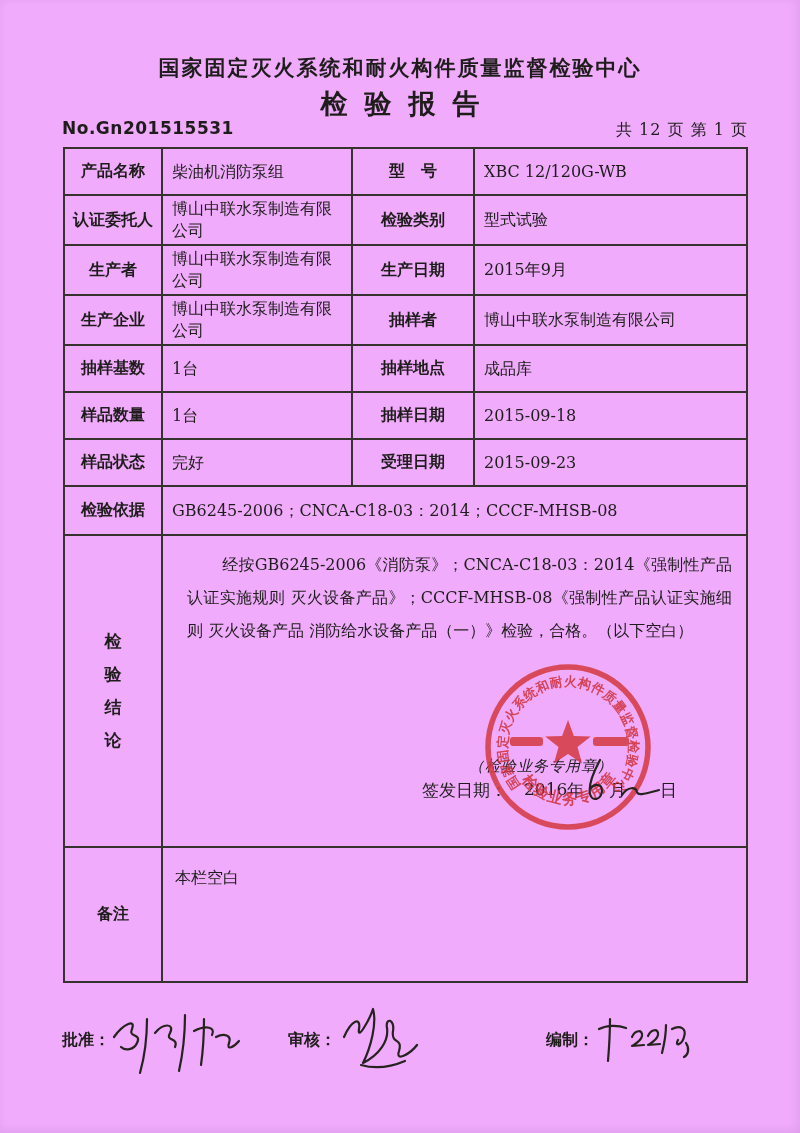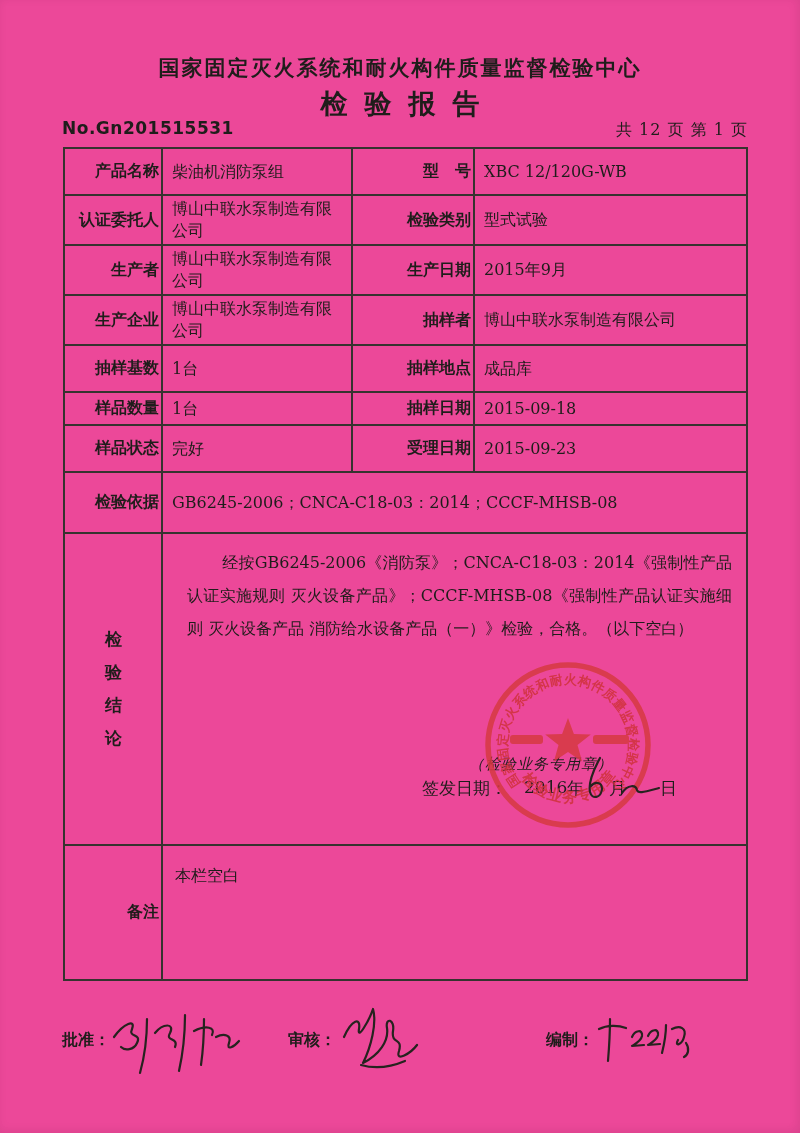--- a/index.html
+++ b/index.html
@@ -1,35 +1,35 @@
 <!DOCTYPE html>
 <html><head>
 <meta charset="utf-8">
 <style>
   html,body{margin:0;padding:0;background:#9a9a9a;}
   .page{
     position:relative;width:800px;height:1133px;margin:0 auto;
-    background:#ec4899;overflow:hidden;color:#1f1d1b;
+    background:#f0abfc;overflow:hidden;color:#1f1d1b;
     font-family:"DejaVu Serif", serif;
     box-shadow:inset -4px 0 10px rgba(0,0,0,.04), inset 0 -4px 10px rgba(0,0,0,.04);
   }
   .org-title{position:absolute;top:54px;left:0;width:100%;text-align:center;
     font-family:"DejaVu Sans", sans-serif;font-weight:bold;font-size:21px;letter-spacing:2px;}
   .report-title{position:absolute;top:86px;left:0;width:100%;text-align:center;
     font-family:"DejaVu Sans", sans-serif;font-weight:bold;font-size:27px;
     letter-spacing:17px;text-indent:17px;}
   .report-no{position:absolute;top:118px;left:62px;
     font-family:"DejaVu Sans", sans-serif;font-weight:bold;font-size:17px;letter-spacing:.5px;}
   .page-info{position:absolute;top:120px;right:52px;font-size:16px;letter-spacing:1px;}
 
   table.report{position:absolute;top:147px;left:63px;width:683px;
     border-collapse:collapse;table-layout:fixed;}
   table.report td{border:2px solid #36332f;overflow:hidden;}
   td.lbl{font-family:"DejaVu Sans", sans-serif;font-weight:bold;font-size:16px;
-    text-align:right;padding:0 2px;margin-left:44px;}
+    text-align:center;padding:0 2px;margin-left:44px;}
   td.val{font-size:16px;padding:2px 9px;line-height:22px;}
 
   td.concl-cell{position:relative;vertical-align:top;padding:0;}
   .concl-text{margin:12px 14px 0 24px;font-size:16px;line-height:33px;
     text-indent:2.2em;text-align:justify;}
   .vert-label{width:18px;margin:0 auto;word-break:break-all;line-height:33px;
     font-size:17px;}
   td.remark-cell{vertical-align:top;padding:20px 12px;font-size:16px;}
 
   .stamp{position:absolute;left:318px;top:124px;width:174px;height:174px;
@@ -91,33 +91,33 @@
       <td class="val">博山中联水泵制造有限公司</td>
       <td class="lbl">抽样者</td>
       <td class="val">博山中联水泵制造有限公司</td>
     </tr>
     <tr style="height:47px">
       <td class="lbl">抽样基数</td>
       <td class="val">1台</td>
       <td class="lbl">抽样地点</td>
       <td class="val">成品库</td>
     </tr>
-    <tr style="height:33px">
+    <tr style="height:47px">
       <td class="lbl">样品数量</td>
       <td class="val">1台</td>
       <td class="lbl">抽样日期</td>
       <td class="val">2015-09-18</td>
     </tr>
     <tr style="height:47px">
       <td class="lbl">样品状态</td>
       <td class="val">完好</td>
       <td class="lbl">受理日期</td>
       <td class="val">2015-09-23</td>
     </tr>
-    <tr style="height:61px">
+    <tr style="height:49px">
       <td class="lbl">检验依据</td>
       <td class="val" colspan="3">GB6245-2006；CNCA-C18-03：2014；CCCF-MHSB-08</td>
     </tr>
     <tr style="height:312px">
       <td class="lbl">
         <div class="vert-label">检验结论</div>
       </td>
       <td class="concl-cell" colspan="3">
         <div class="concl-text">经按GB6245-2006《消防泵》；CNCA-C18-03：2014《强制性产品认证实施规则 灭火设备产品》；CCCF-MHSB-08《强制性产品认证实施细则 灭火设备产品 消防给水设备产品（一）》检验，合格。（以下空白）</div>
 

